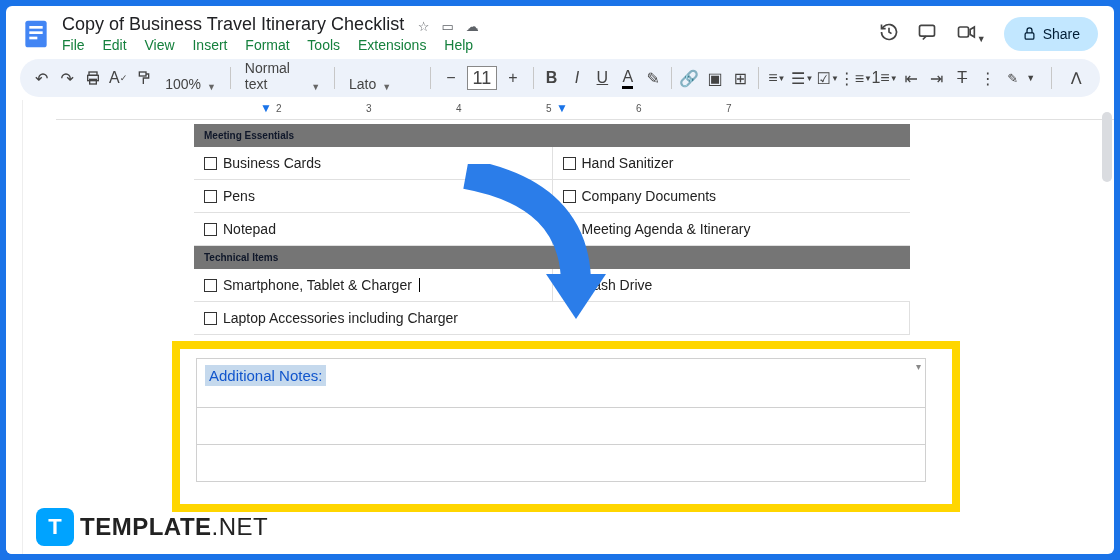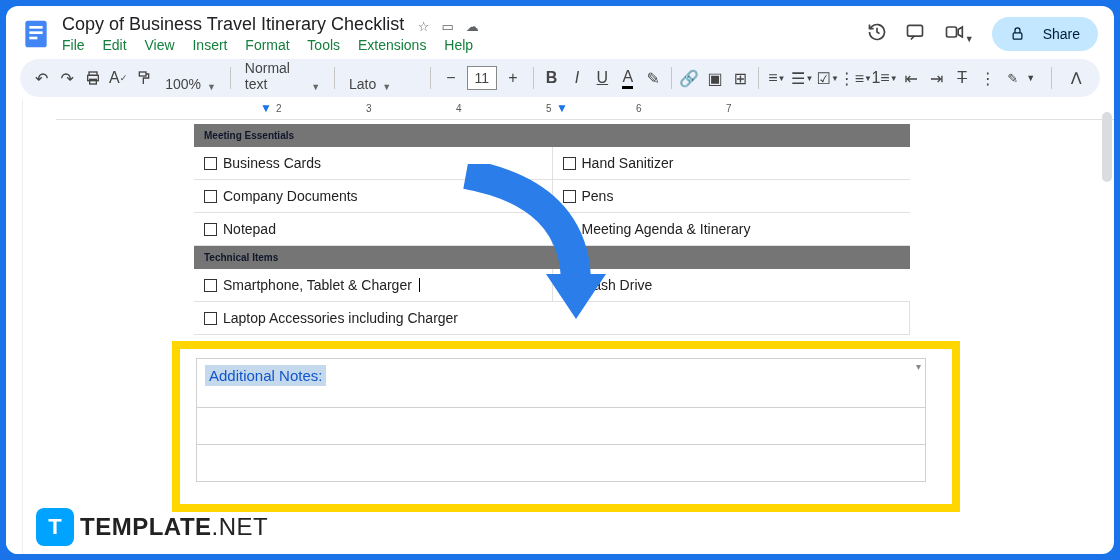--- a/index.html
+++ b/index.html
@@ -1,34 +1,34 @@
 <!DOCTYPE html>
 <html><head>
 <meta charset="utf-8">
 <style>
 body{margin:0;font-family:"Google Sans",Arial,sans-serif;font-size:13px;background:#1a73e8;width:1120px;height:560px;overflow:hidden}
-.frame{position:absolute;top:6px;left:6px;right:6px;bottom:6px;background:#fff;border-radius:12px;overflow:hidden}
+.frame{position:absolute;top:6px;left:6px;right:6px;bottom:6px;background:#fff;border-radius:6px;overflow:hidden}
 .titlebar{display:flex;align-items:center;padding:8px 16px 0 12px;gap:8px}
 .docicon{width:36px;height:36px;display:flex;align-items:center;justify-content:center}
 .docicon svg{width:32px;height:32px}
 .titlewrap{flex:1}
 .doctitle{font-size:18px;color:#202124}
 .titlectl{display:inline-flex;gap:12px;margin-left:10px;color:#5f6368;vertical-align:middle}
 .titlectl span{cursor:pointer}
 .menubar{padding-top:2px;color:#15803d;font-size:14px}
 .menubar span{margin-right:14px;cursor:pointer}
 .rtool{display:flex;align-items:center;gap:18px;margin-left:auto}
 .ricon{color:#444;cursor:pointer}
-.sharebtn{display:flex;align-items:center;gap:18px;background:#c2e7ff;padding:9px 18px;border-radius:30px;font-size:14px;font-weight:500;color:#001d35;cursor:pointer}
+.sharebtn{display:flex;align-items:center;gap:6px;background:#c2e7ff;padding:9px 18px;border-radius:30px;font-size:14px;font-weight:500;color:#001d35;cursor:pointer}
 .toolbar{margin:6px 14px 0;background:#edf2fa;border-radius:30px;height:38px;display:flex;align-items:center;padding:0 10px;gap:2px;color:#444}
 .tbtn{width:28px;height:28px;display:flex;align-items:center;justify-content:center;cursor:pointer;border-radius:4px;font-size:16px}
 .tsel{display:flex;align-items:flex-end;padding:0 8px;cursor:pointer;font-size:14px;height:28px}
 .tsel .chev{margin-left:6px;font-size:9px;color:#666}
 .fsz{display:flex;align-items:center;gap:2px}
-.fsbox{width:28px;height:22px;border:1px solid #888;background:#fff;text-align:center;line-height:22px;font-size:14px}
+.fsbox{width:28px;height:22px;border:1px solid #888;background:#fff;text-align:center;line-height:22px;font-size:18px}
 .vbar{width:1px;height:22px;background:#c7c7c7;margin:0 4px}
 .rulerbar{height:18px;margin:4px 0 0 50px;position:relative;background:#fff;font-size:10px;color:#555;border-bottom:1px solid #e0e0e0}
 .tick{position:absolute;top:2px}
 .bluem{position:absolute;top:0;color:#1a73e8;font-size:12px}
 .page{position:absolute;top:118px;left:188px;width:716px;background:#fff}
 .section{background:#757575;color:#0f172a;font-weight:700;font-size:10px;padding:6px 10px}
 .row{display:flex;border-bottom:1px solid #e0e0e0}
 .cell{flex:1;padding:8px 10px;font-size:14px;color:#222;display:flex;align-items:center;gap:6px}
 .cell:first-child{border-right:1px solid #e0e0e0}
 .chk{display:inline-block;width:11px;height:11px;border:1.5px solid #333}
@@ -199,25 +199,25 @@
           <span>Business Cards</span>
         </div>
         <div class="cell">
           <span class="chk"></span>
           <span>Hand Sanitizer</span>
         </div>
       </div>
     <div class="row">
         <div class="cell">
           <span class="chk"></span>
+          <span>Pens</span>
+        </div>
+        <div class="cell">
+          <span class="chk"></span>
           <span>Company Documents</span>
-        </div>
-        <div class="cell">
-          <span class="chk"></span>
-          <span>Pens</span>
         </div>
       </div>
     <div class="row">
         <div class="cell">
           <span class="chk"></span>
           <span>Notepad</span>
         </div>
         <div class="cell">
           <span class="chk"></span>
           <span>Meeting Agenda &amp; Itinerary</span>

